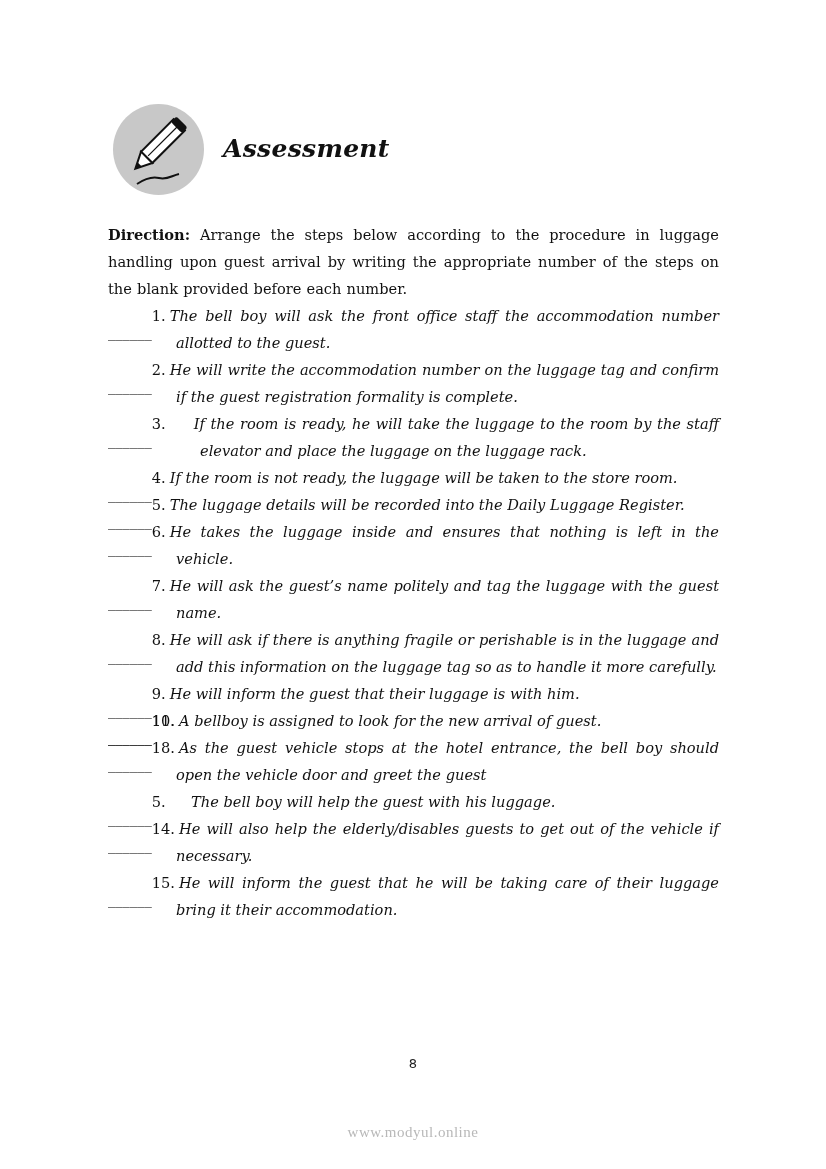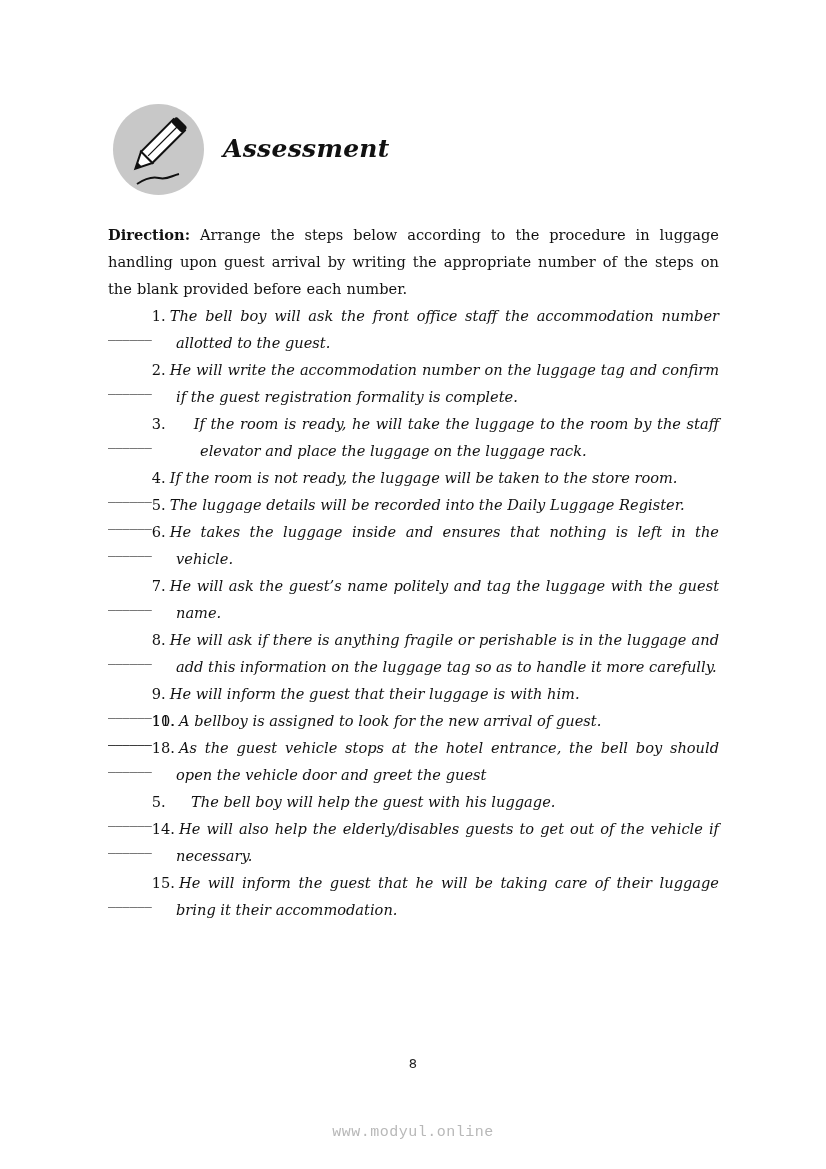--- a/index.html
+++ b/index.html
@@ -101,21 +101,21 @@
       font-family: "DejaVu Sans", "Liberation Sans", sans-serif;
       font-size: 13px;
       color: #222222;
     }
     .watermark {
       position: absolute;
       left: 0;
       width: 826px;
       top: 1124px;
       text-align: center;
-      font-family: Liberation Mono, monospace;
+      font-family: Liberation Serif, serif;
       font-size: 15px;
       color: #b8b8b8;
       letter-spacing: 0.5px;
     }
   </style>
 </head>
 <body>
 
 <div class="header">
   <div class="icon-circle">

